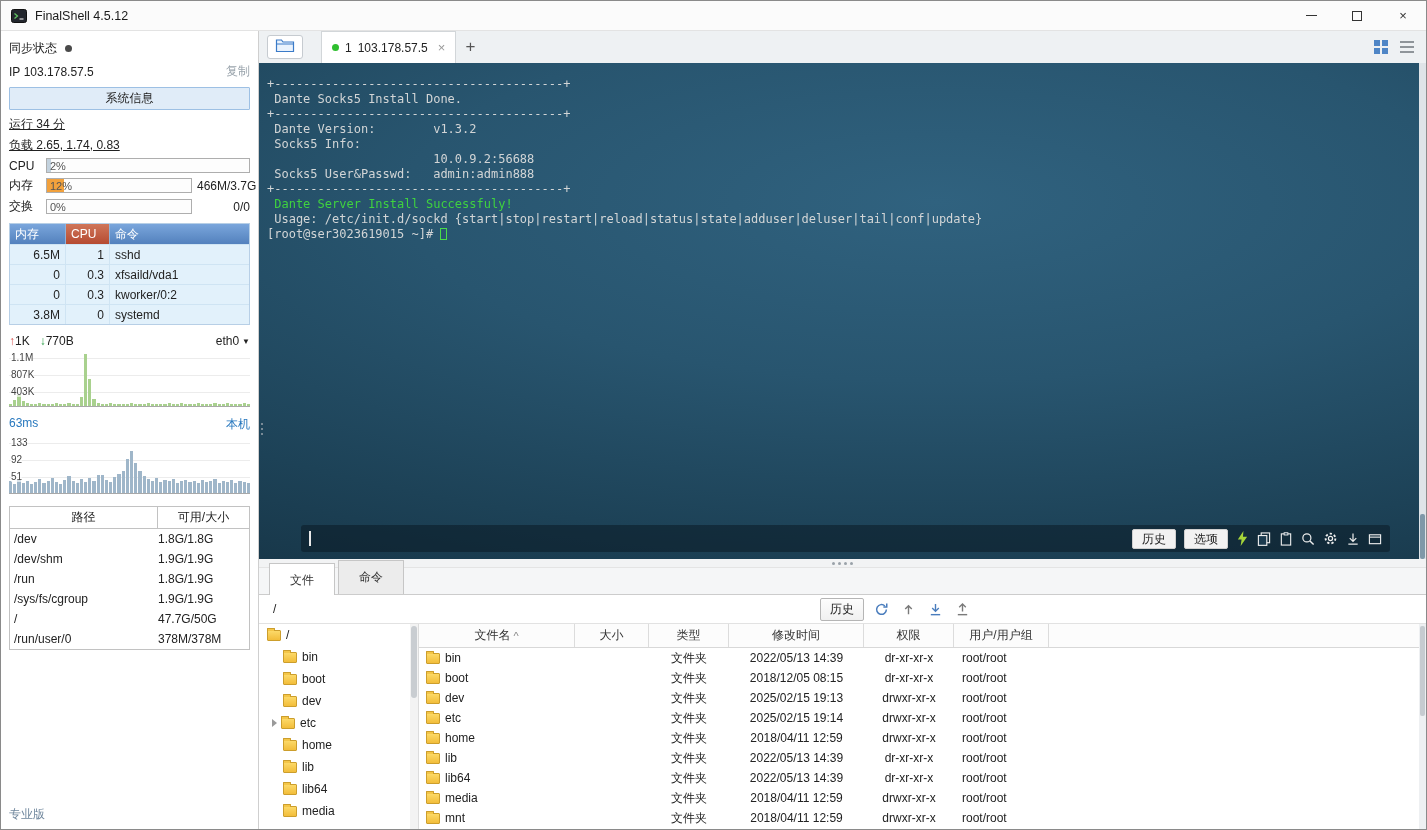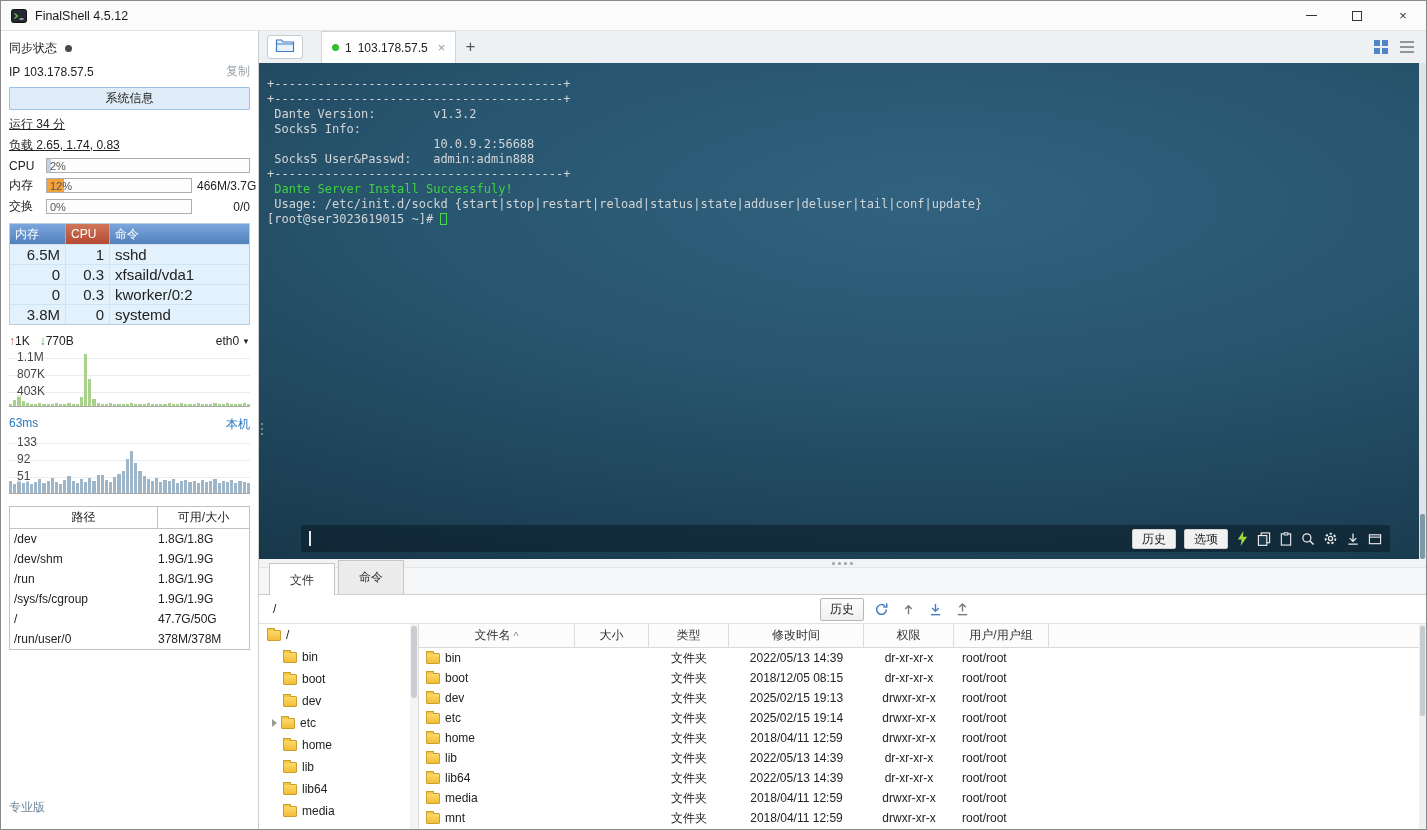--- a/index.html
+++ b/index.html
@@ -35,53 +35,53 @@
   .meter-fill { position:absolute; left:0; top:0; bottom:0; }
   .meter-pct { position:absolute; left:3px; top:1px; font-size:11px; color:#555; }
   .meter-value { flex:1; text-align:right; }
 
   
   .process-table { margin-top:8px; border:1px solid #b7cfe6; }
   .pt-head { display:flex; height:20px; color:#fff; font-size:12px; }
   .pt-h { display:flex; align-items:center; padding-left:5px; background:linear-gradient(#7aa6dc,#5381bd); border-right:1px solid #8fb2d9; }
   .pt-h.cpu { background:linear-gradient(#d0765a,#b54a31); }
   .pt-h0 { width:56px; } .pt-h1 { width:44px; } .pt-h2 { flex:1; border-right:none; }
-  .pt-row { display:flex; height:20px; background:#e2f1fb; border-top:1px solid #cfe4f3; font-size:15px; }
+  .pt-row { display:flex; height:20px; background:#e2f1fb; border-top:1px solid #cfe4f3; font-size:12px; }
   .pt-c { display:flex; align-items:center; border-right:1px solid #cfe4f3; }
   .pt-c0 { width:56px; justify-content:flex-end; padding-right:5px; }
   .pt-c1 { width:44px; justify-content:flex-end; padding-right:5px; }
   .pt-c2 { flex:1; padding-left:5px; border-right:none; }
 
   
   .net-head { display:flex; align-items:center; margin-top:9px; }
   .up-arrow { color:#d9534f; font-weight:bold; }
   .down-arrow { color:#2fa14b; font-weight:bold; margin-left:10px; }
   .iface { margin-left:auto; display:flex; align-items:center; gap:3px; }
   .iface-caret { font-size:8px; color:#222; }
   .chart { position:relative; height:56px; border-bottom:1px solid #a8a8a8; margin-top:3px; background:#fff; overflow:hidden; }
   .chart.ping { height:58px; }
   .chart-gridline { position:absolute; left:0; right:0; height:1px; background:#ececec; }
-  .chart-label { position:absolute; left:8px; font-size:12px; color:#444; z-index:2; background:rgba(255,255,255,.6); line-height:11px; }
+  .chart-label { position:absolute; left:2px; font-size:10px; color:#444; z-index:2; background:rgba(255,255,255,.6); line-height:11px; }
   .bars { position:absolute; left:0; right:0; bottom:0; top:0; display:flex; align-items:flex-end; gap:1px; }
   .bar { flex:1; }
   .net-bar { background:#a9d18e; }
   .ping-bar { background:#9fb6c9; }
   .ping-head { display:flex; margin-top:9px; color:#2878be; }
   .ping-target { margin-left:auto; color:#2878be; }
 
   
   .disk-table { margin-top:12px; border:1px solid #c2c2c2; font-size:12px; }
   .dt-head { display:flex; height:22px; border-bottom:1px solid #c2c2c2; }
   .dt-hc { display:flex; align-items:center; justify-content:center; }
   .dt-hc0 { width:148px; border-right:1px solid #c2c2c2; }
   .dt-hc1 { flex:1; }
   .dt-row { display:flex; height:20px; align-items:center; }
   .dt-path { width:148px; padding-left:4px; }
   .dt-val { flex:1; text-align:left; padding-right:6px; }
-  .edition { position:absolute; bottom:14px; left:8px; color:#70879d; font-size:12px;font-family:Liberation Mono, monospace; }
+  .edition { position:absolute; bottom:7px; left:8px; color:#70879d; font-size:12px;font-family:Liberation Mono, monospace; }
   .v-splitter-dots { position:absolute; right:-5px; top:392px; display:flex; flex-direction:column; gap:3px; z-index:5; }
   .v-splitter-dots i { width:2px; height:2px; background:#98a2ab; border-radius:50%; }
 
   
   .main { flex:1; display:flex; flex-direction:column; min-width:0; }
 
   
   .tabbar { height:32px; background:#eef1f3; display:flex; align-items:center; flex:none; }
   .tab-folder-btn { width:36px; height:24px; background:#fff; border:1px solid #c6cbd0; border-radius:3px; margin-left:8px; display:flex; align-items:center; justify-content:center; }
   .session-tab { margin-left:18px; height:32px; background:#fff; border:1px solid #d2d6d9; border-bottom:none; display:flex; align-items:center; padding:0 10px; gap:6px; font-size:12px; color:#222; }
@@ -468,20 +468,21 @@
               <i></i>
               <i></i>
               <i></i>
             </span>
         </div>
       </div>
 
       <div class="terminal">
         <div class="terminal-output">
             <div class="tline"><span>+----------------------------------------+</span></div>
+            <div class="tline"><span> Dante Socks5 Install Done.</span></div>
             <div class="tline"><span>+----------------------------------------+</span></div>
             <div class="tline"><span> Dante Version:        v1.3.2</span></div>
             <div class="tline"><span> Socks5 Info:</span></div>
             <div class="tline"><span>                       10.0.9.2:56688</span></div>
             <div class="tline"><span> Socks5 User&amp;Passwd:   admin:admin888</span></div>
             <div class="tline"><span>+----------------------------------------+</span></div>
             <div class="tline green"><span> Dante Server Install Successfuly!</span></div>
             <div class="tline"><span></span></div>
             <div class="tline"><span> Usage: /etc/init.d/sockd {start|stop|restart|reload|status|state|adduser|deluser|tail|conf|update}</span></div>
             <div class="tline"><span>[root@ser3023619015 ~]# </span><span class="tcursor"></span></div>

